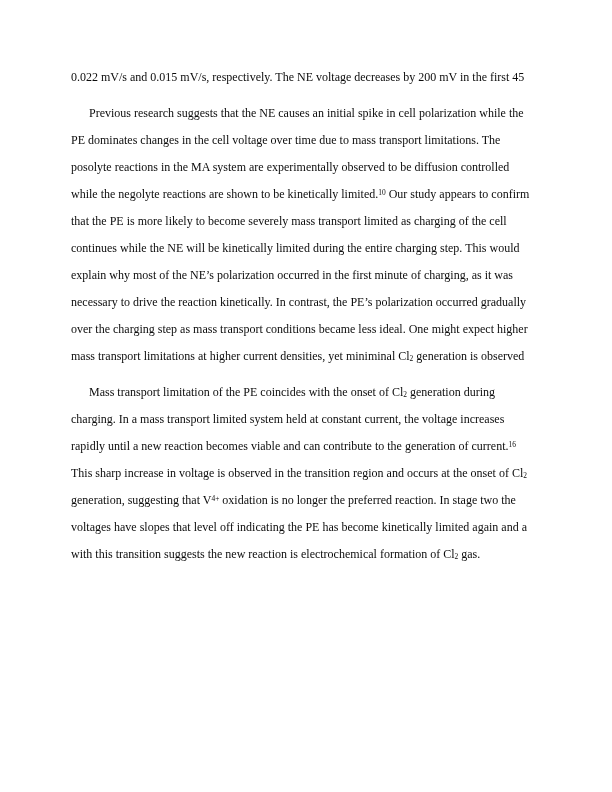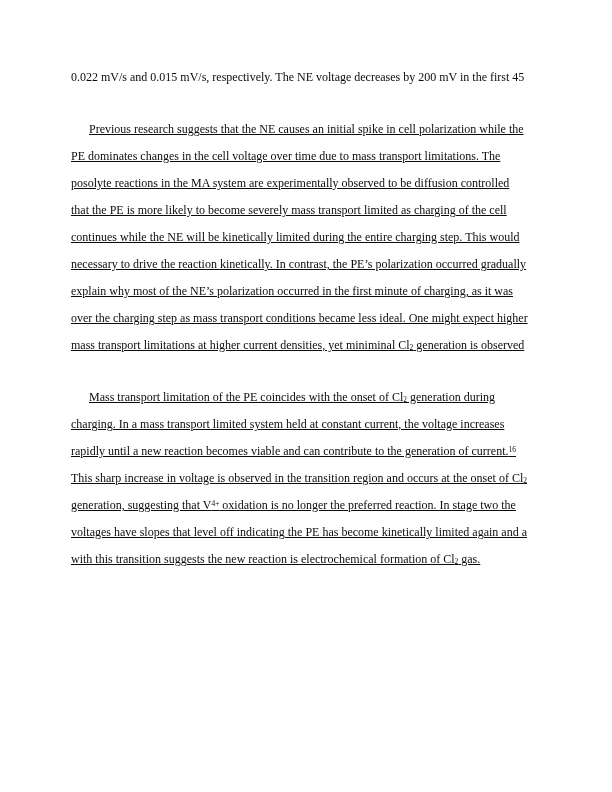--- a/index.html
+++ b/index.html
@@ -21,22 +21,21 @@
     left: 71px;
     top: 64px;
     width: 474px;
     font-size: 12px;
     line-height: 27px;
   }
   .para {
     margin: 0;
   }
   .para + .para {
-    margin-top: 25px;
-    text-decoration: underline;
+    margin-top: 9px;
   }
   .line {
     white-space: nowrap;
   }
   .line.indent {
     text-indent: 18px;
   }
   sup {
     font-size: 0.62em;
     vertical-align: baseline;
@@ -66,24 +65,25 @@
 
 <div class="page">
   <div class="body-text" id="body-text">
       <div class="para">
         <div class="line">0.022 mV/s and 0.015 mV/s, respectively. The NE voltage decreases by 200 mV in the first 45</div>
       </div>
       <div class="para">
         <div class="line indent">Previous research suggests that the NE causes an initial spike in cell polarization while the</div>
         <div class="line">PE dominates changes in the cell voltage over time due to mass transport limitations. The</div>
         <div class="line">posolyte reactions in the MA system are experimentally observed to be diffusion controlled</div>
+        <div class="line">while the negolyte reactions are shown to be kinetically limited.<sup>10</sup> Our study appears to confirm</div>
         <div class="line">that the PE is more likely to become severely mass transport limited as charging of the cell</div>
         <div class="line">continues while the NE will be kinetically limited during the entire charging step. This would</div>
+        <div class="line">explain why most of the NE’s polarization occurred in the first minute of charging, as it was</div>
         <div class="line">necessary to drive the reaction kinetically. In contrast, the PE’s polarization occurred gradually</div>
-        <div class="line">explain why most of the NE’s polarization occurred in the first minute of charging, as it was</div>
         <div class="line">over the charging step as mass transport conditions became less ideal. One might expect higher</div>
         <div class="line">mass transport limitations at higher current densities, yet miniminal Cl<sub>2</sub> generation is observed</div>
       </div>
       <div class="para">
         <div class="line indent">Mass transport limitation of the PE coincides with the onset of Cl<sub>2</sub> generation during</div>
         <div class="line">charging. In a mass transport limited system held at constant current, the voltage increases</div>
         <div class="line">rapidly until a new reaction becomes viable and can contribute to the generation of current.<sup>16</sup></div>
         <div class="line">This sharp increase in voltage is observed in the transition region and occurs at the onset of Cl<sub>2</sub></div>
         <div class="line">generation, suggesting that V<sup>4+</sup> oxidation is no longer the preferred reaction. In stage two the</div>
         <div class="line">voltages have slopes that level off indicating the PE has become kinetically limited again and a</div>

